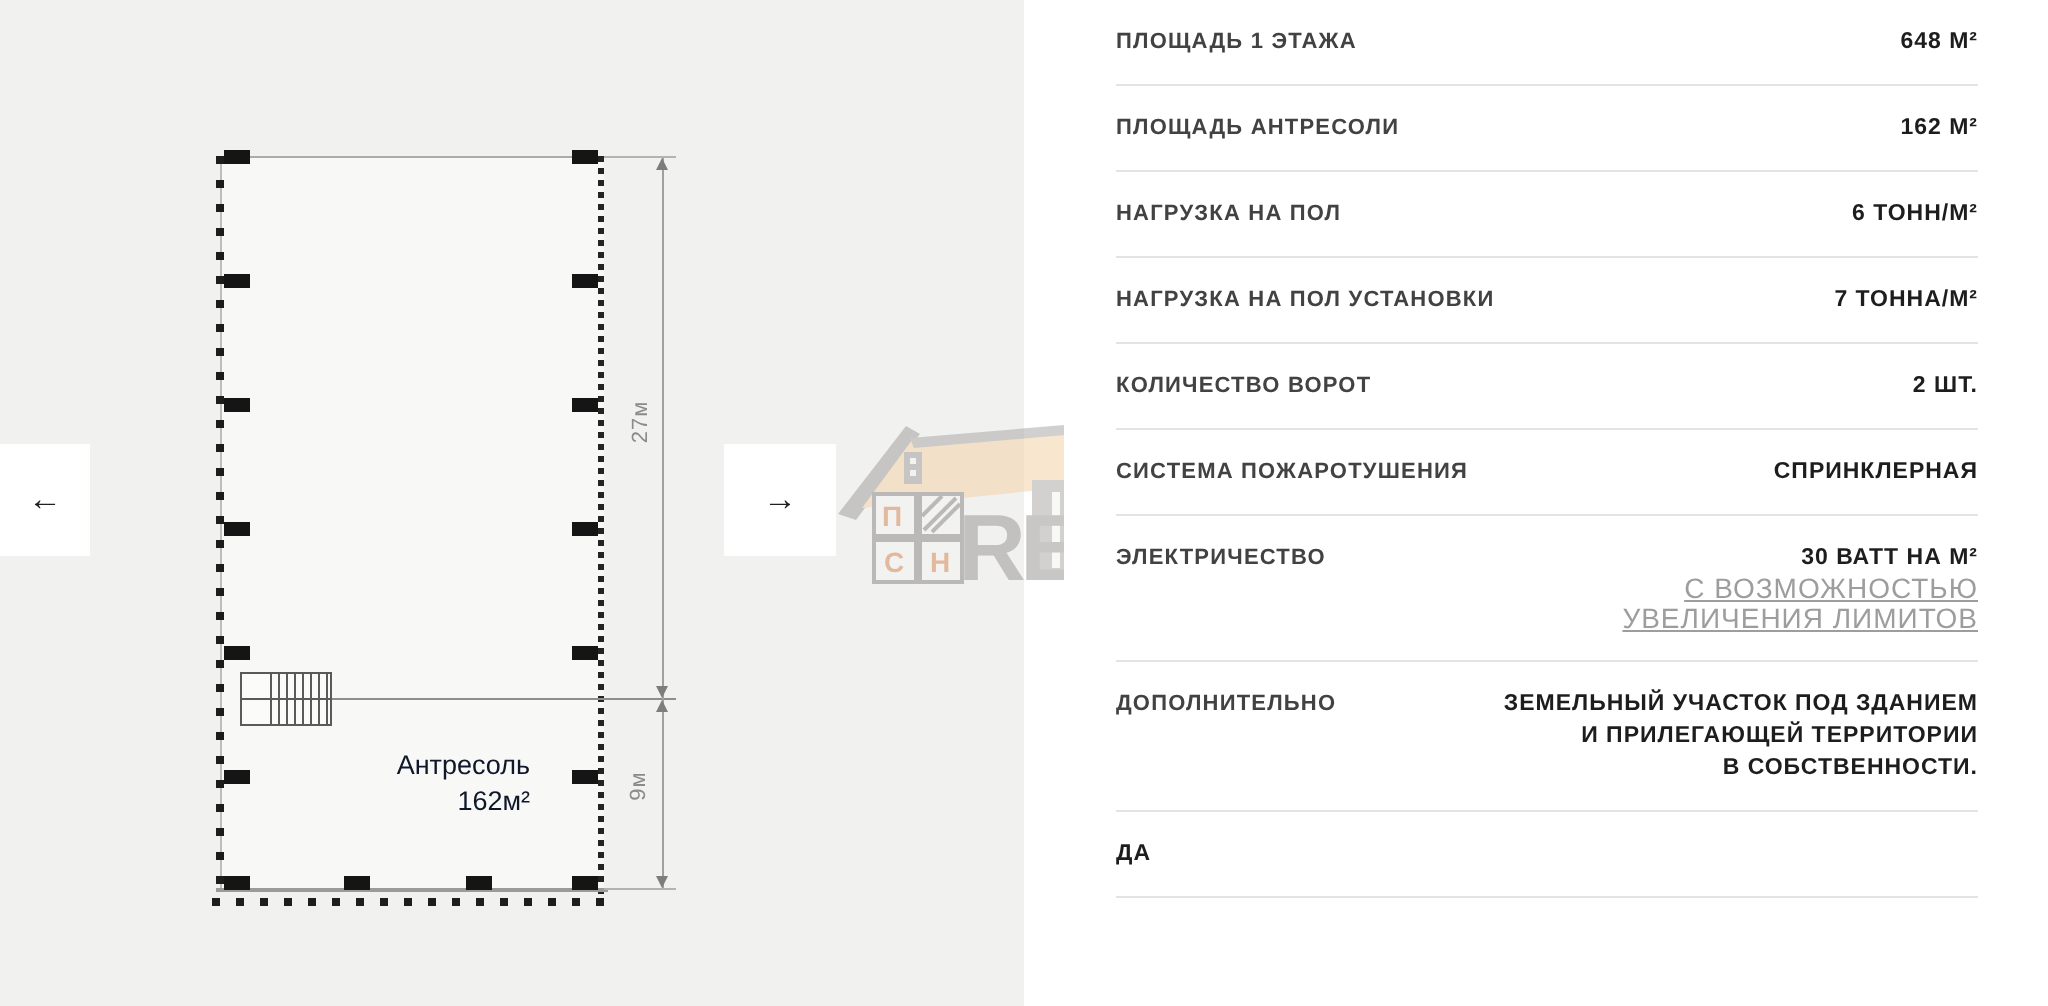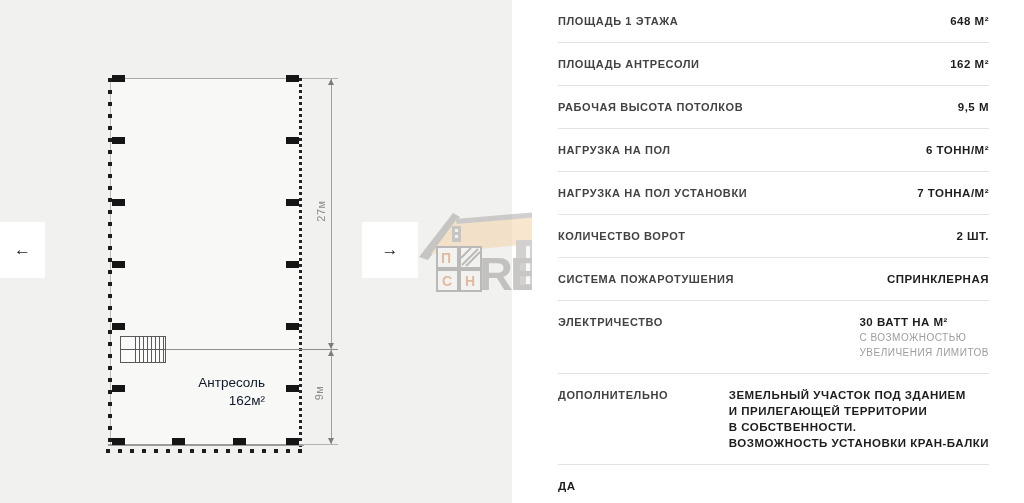--- a/index.html
+++ b/index.html
@@ -53,23 +53,23 @@
   .watermark { position:absolute; left:415px; top:200px; width:300px; height:100px;
                opacity:.55; z-index:1; pointer-events:none; }
 
   
   .right-panel { position:absolute; left:532px; top:0; width:512px; height:503px;
                  background:#ffffff; padding:0 55px 0 26px; z-index:2; }
   .spec-row   { display:flex; justify-content:space-between; align-items:flex-start;
                 padding:13px 0 13px; border-bottom:1px solid #e3e3e2; }
   .spec-label { color:#424242; font-size:11px; font-weight:600; letter-spacing:.6px;
                 line-height:14px; padding-top:1px; white-space:nowrap; }
-  .spec-value { text-align:left; max-width:300px; }
+  .spec-value { text-align:right; max-width:300px; }
   .value-line { color:#1d1d1d; font-size:11.5px; font-weight:700; letter-spacing:.5px; line-height:16px; }
-  .note-line  { color:#9d9d9d; font-size:10px; font-weight:500; letter-spacing:.5px; line-height:15px; }
+  .note-line  { color:#9d9d9d; font-size:14px; font-weight:500; letter-spacing:.5px; line-height:15px;text-decoration:underline; }
 </style>
 </head>
 <body>
 
 <div class="left-panel">
 
   <div class="plan-rect"></div>
   <div class="wall-left-line"></div>
   <div class="wall-left-dash"></div>
   <div class="wall-right-dash"></div>
@@ -169,26 +169,20 @@
           <div class="value-line">648 М²</div>
         </div>
       </div>
       <div class="spec-row">
         <div class="spec-label">ПЛОЩАДЬ АНТРЕСОЛИ</div>
         <div class="spec-value">
           <div class="value-line">162 М²</div>
         </div>
       </div>
       <div class="spec-row">
-        <div class="spec-label">РАБОЧАЯ ВЫСОТА ПОТОЛКОВ</div>
-        <div class="spec-value">
-          <div class="value-line">9,5 М</div>
-        </div>
-      </div>
-      <div class="spec-row">
         <div class="spec-label">НАГРУЗКА НА ПОЛ</div>
         <div class="spec-value">
           <div class="value-line">6 ТОНН/М²</div>
         </div>
       </div>
       <div class="spec-row">
         <div class="spec-label">НАГРУЗКА НА ПОЛ УСТАНОВКИ</div>
         <div class="spec-value">
           <div class="value-line">7 ТОННА/М²</div>
         </div>
@@ -212,21 +206,20 @@
           <div class="note-line">С ВОЗМОЖНОСТЬЮ</div>
           <div class="note-line">УВЕЛИЧЕНИЯ ЛИМИТОВ</div>
         </div>
       </div>
       <div class="spec-row">
         <div class="spec-label">ДОПОЛНИТЕЛЬНО</div>
         <div class="spec-value">
           <div class="value-line">ЗЕМЕЛЬНЫЙ УЧАСТОК ПОД ЗДАНИЕМ</div>
           <div class="value-line">И ПРИЛЕГАЮЩЕЙ ТЕРРИТОРИИ</div>
           <div class="value-line">В СОБСТВЕННОСТИ.</div>
-          <div class="value-line">ВОЗМОЖНОСТЬ УСТАНОВКИ КРАН-БАЛКИ</div>
         </div>
       </div>
       <div class="spec-row">
         <div class="spec-value">
           <div class="value-line">ДА</div>
         </div>
       </div>
     </div>
 </div>
 

